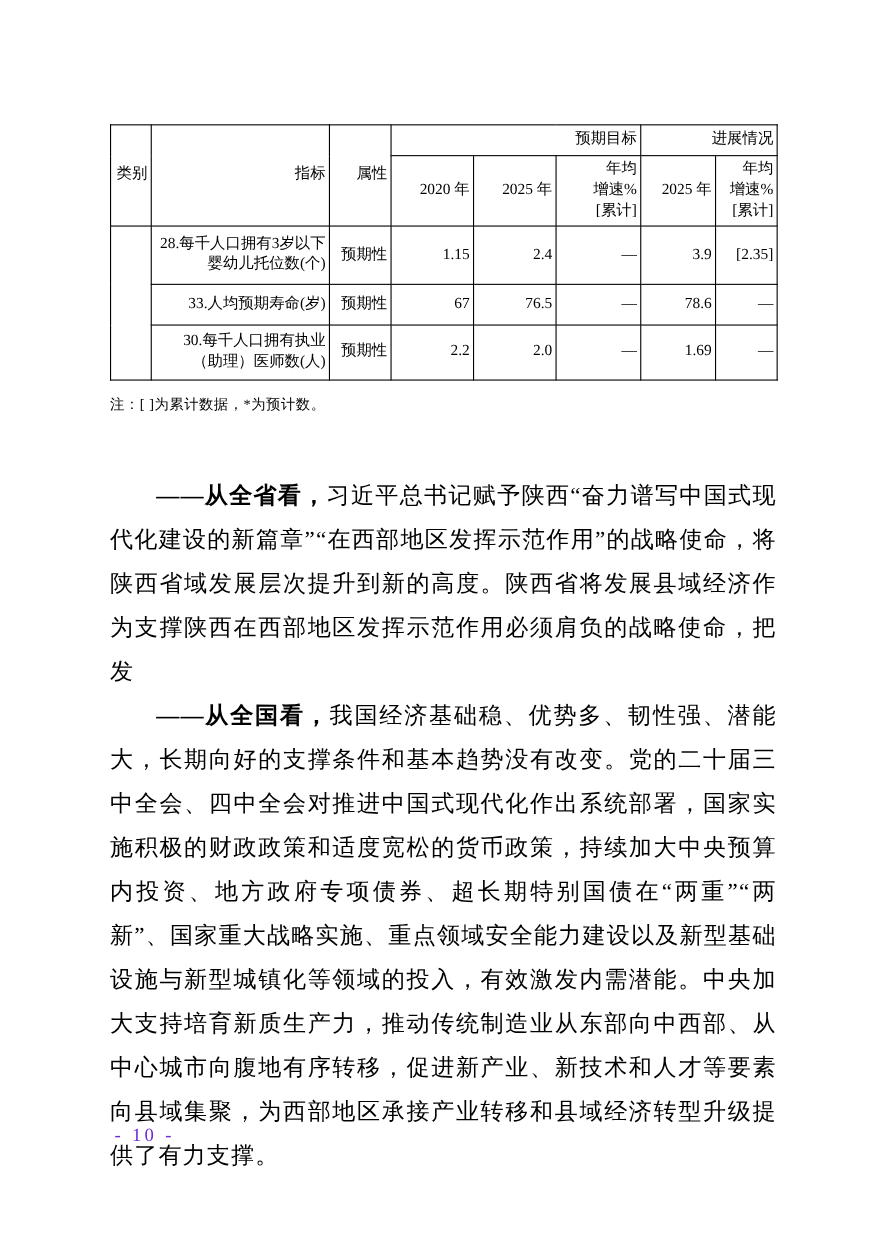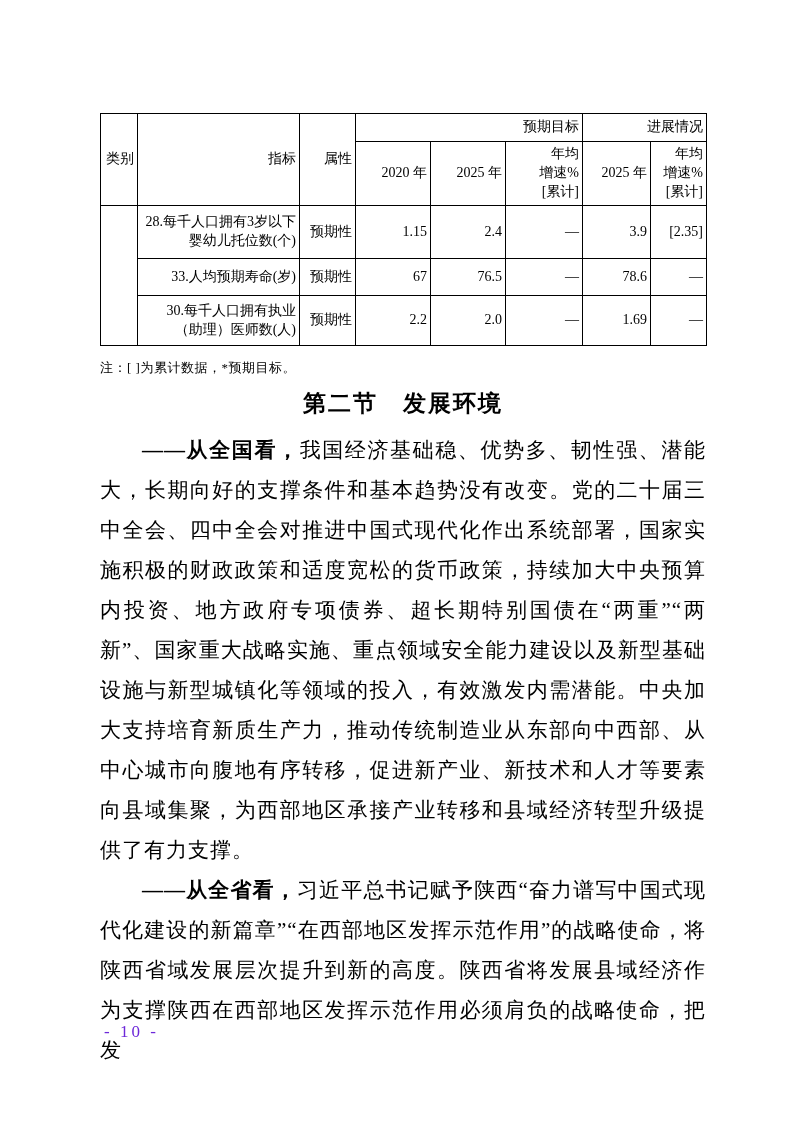--- a/index.html
+++ b/index.html
@@ -153,24 +153,23 @@
           <td>2.2</td>
           <td>2.0</td>
           <td>—</td>
           <td>1.69</td>
           <td>—</td>
         </tr>
       </tbody>
     </table>
   </div>
 
-  <div class="note">注：[ ]为累计数据，*预期目标。</div>
+  <div class="note">注：[ ]为累计数据，*为预计数。</div>
 
-  <h2 class="heading">第二节　发展环境</h2>
 
   <div class="body-text">
+    <p class="para"><span class="lead">——从全省看，</span><span>习近平总书记赋予陕西“奋力谱写中国式现代化建设的新篇章”“在西部地区发挥示范作用”的战略使命，将陕西省域发展层次提升到新的高度。陕西省将发展县域经济作为支撑陕西在西部地区发挥示范作用必须肩负的战略使命，把发</span></p>
     <p class="para"><span class="lead">——从全国看，</span><span>我国经济基础稳、优势多、韧性强、潜能大，长期向好的支撑条件和基本趋势没有改变。党的二十届三中全会、四中全会对推进中国式现代化作出系统部署，国家实施积极的财政政策和适度宽松的货币政策，持续加大中央预算内投资、地方政府专项债券、超长期特别国债在“两重”“两新”、国家重大战略实施、重点领域安全能力建设以及新型基础设施与新型城镇化等领域的投入，有效激发内需潜能。中央加大支持培育新质生产力，推动传统制造业从东部向中西部、从中心城市向腹地有序转移，促进新产业、新技术和人才等要素向县域集聚，为西部地区承接产业转移和县域经济转型升级提供了有力支撑。</span></p>
-    <p class="para"><span class="lead">——从全省看，</span><span>习近平总书记赋予陕西“奋力谱写中国式现代化建设的新篇章”“在西部地区发挥示范作用”的战略使命，将陕西省域发展层次提升到新的高度。陕西省将发展县域经济作为支撑陕西在西部地区发挥示范作用必须肩负的战略使命，把发</span></p>
   </div>
 
   <div class="page-number">- 10 -</div>
 
 </div>
 
 </body></html>

